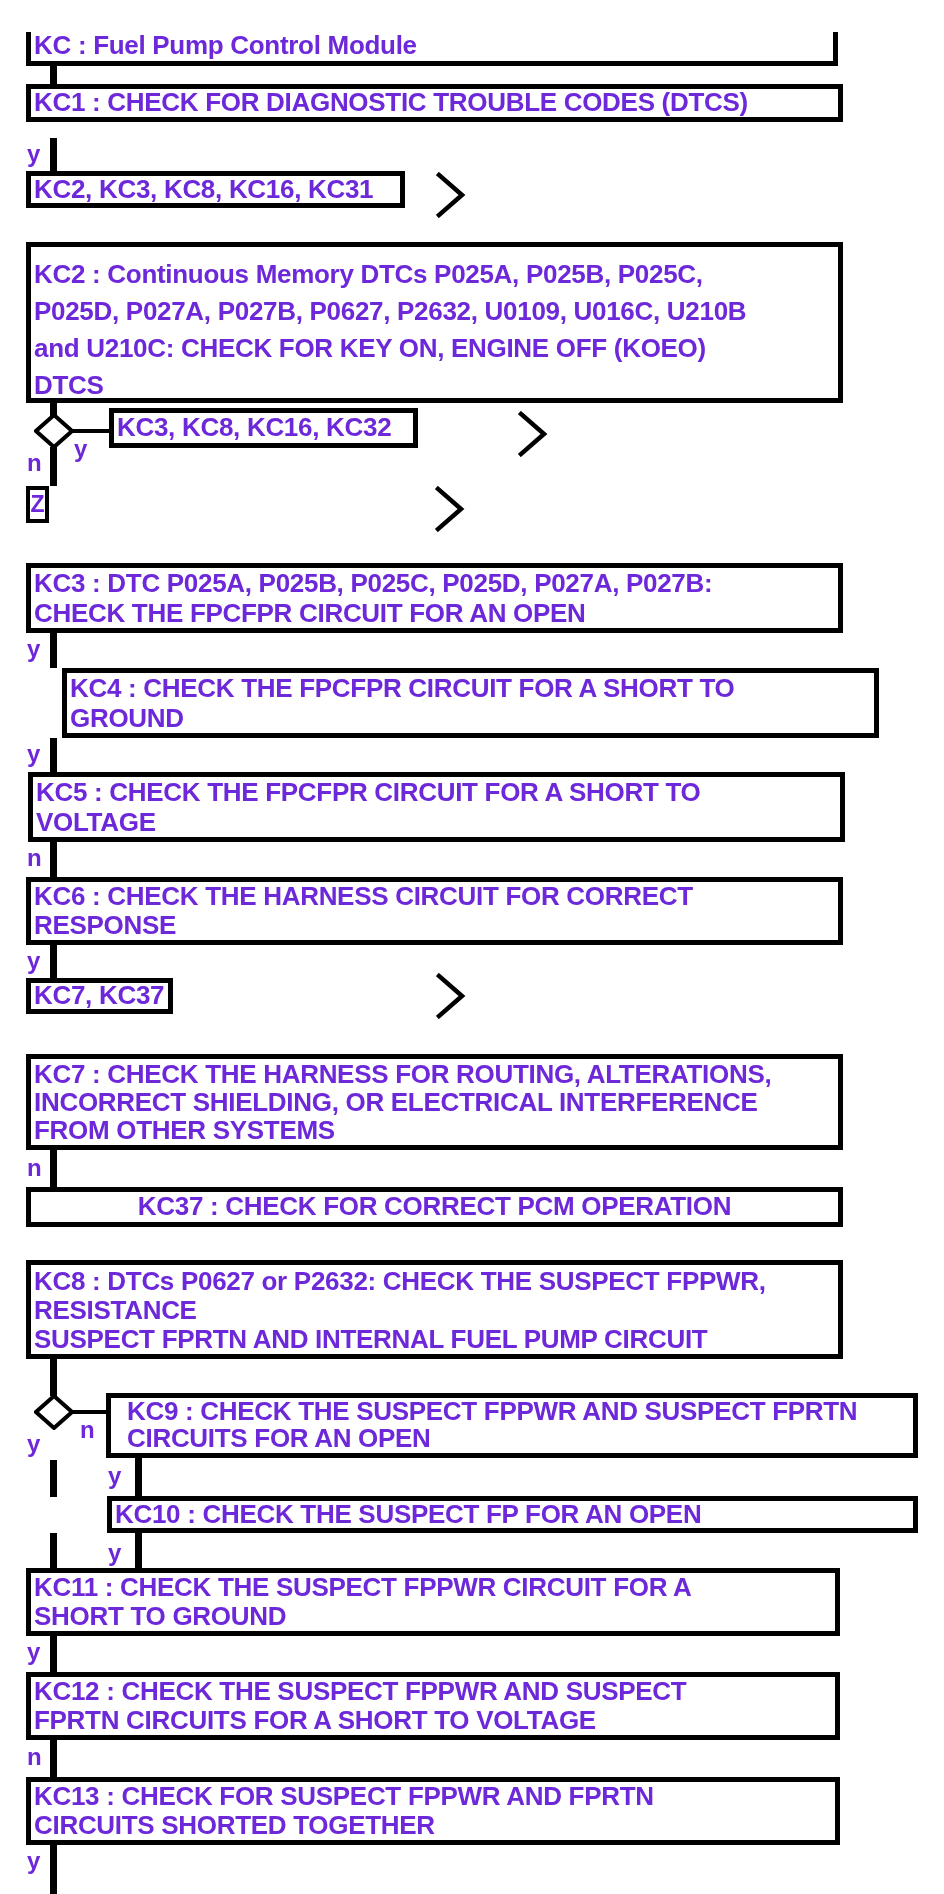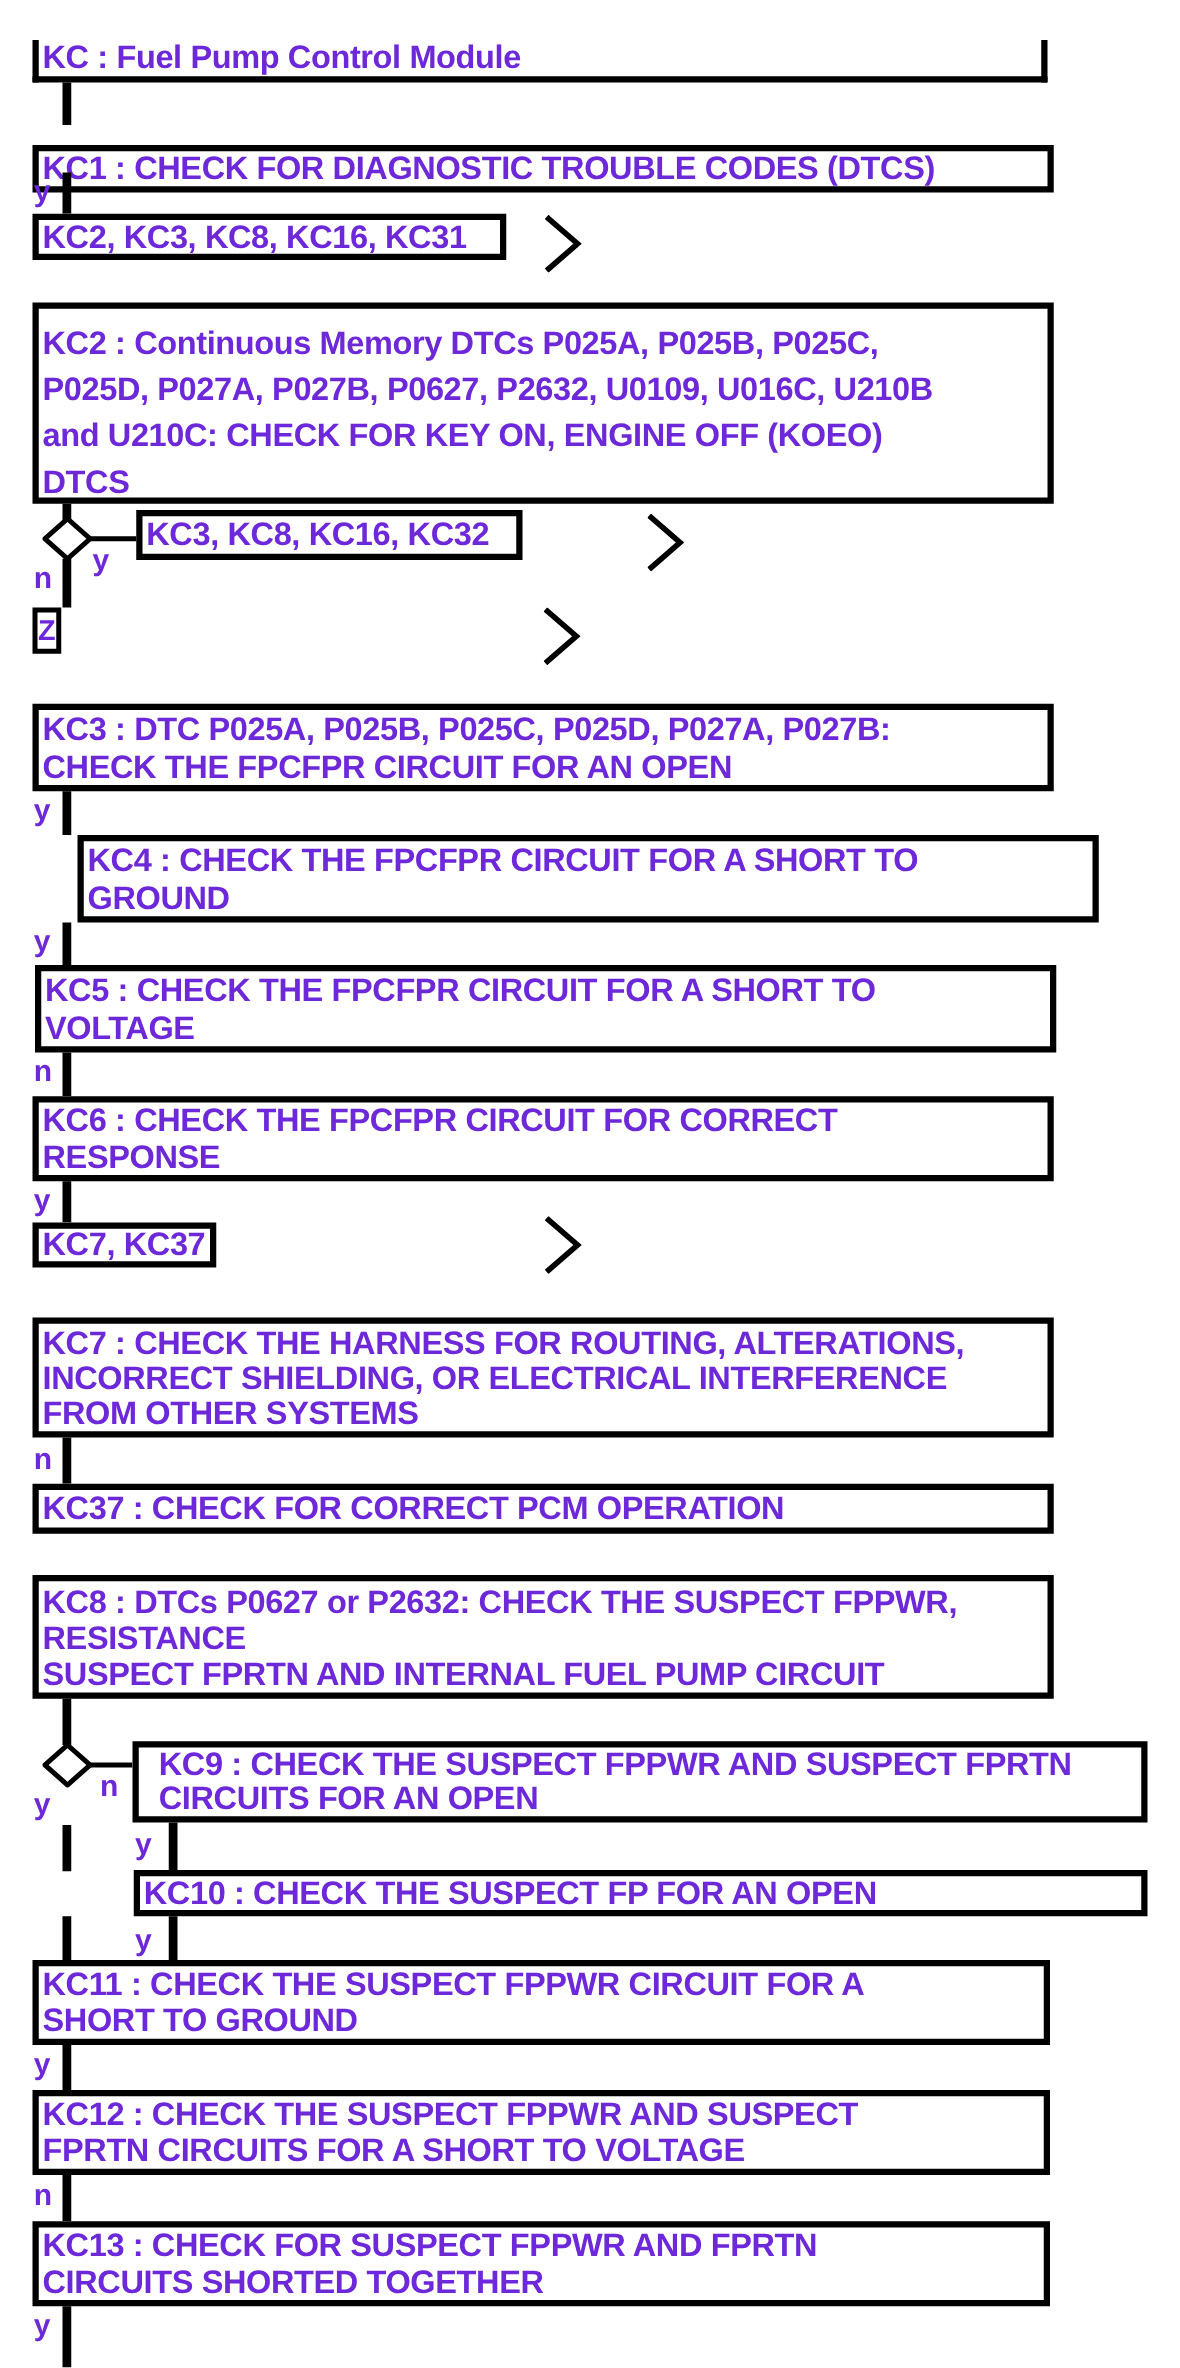--- a/index.html
+++ b/index.html
@@ -24,21 +24,21 @@
 </style>
 </head>
 <body>
 
 <div class="stage">
 
   <div class="box" style="left:26px;top:32px;width:812px;height:34px;border-top:0;line-height:27px;">KC : Fuel Pump Control Module</div>
 
   <div class="vl" style="left:50px;top:66px;height:34px;"></div>
 
-  <div class="box" style="left:26px;top:116px;width:817px;height:38px;line-height:27px;">KC1 : CHECK FOR DIAGNOSTIC TROUBLE CODES (DTCS)</div>
+  <div class="box" style="left:26px;top:84px;width:817px;height:38px;line-height:27px;">KC1 : CHECK FOR DIAGNOSTIC TROUBLE CODES (DTCS)</div>
 
   <div class="lbl" style="left:27px;top:142px;">y</div>
   <div class="vl" style="left:50px;top:138px;height:33px;"></div>
 
   <div class="box" style="left:26px;top:171px;width:379px;height:37px;line-height:26px;">KC2, KC3, KC8, KC16, KC31</div>
 
   <svg class="ico" style="left:436px;top:172px;" width="30" height="46" viewBox="0 0 30 46">
     <polyline points="3,3 26,23 3,43" fill="none" stroke="#000" stroke-width="4.5" stroke-linecap="square"></polyline>
   </svg>
 
@@ -87,41 +87,41 @@
   <div class="vl" style="left:50px;top:738px;height:34px;"></div>
 
   <div class="box" style="left:28px;top:772px;width:817px;height:70px;line-height:30px;">
     <span class="line">KC5 : CHECK THE FPCFPR CIRCUIT FOR A SHORT TO</span>
     <span class="line">VOLTAGE</span>
   </div>
   <div class="lbl" style="left:27px;top:846px;">n</div>
   <div class="vl" style="left:50px;top:842px;height:35px;"></div>
 
   <div class="box" style="left:26px;top:877px;width:817px;height:68px;line-height:29px;">
-    <span class="line">KC6 : CHECK THE FPCFPR CIRCUIT FOR CORRECT</span>
+    <span class="line">KC6 : CHECK THE HARNESS CIRCUIT FOR CORRECT</span>
     <span class="line">RESPONSE</span>
   </div>
   <div class="lbl" style="left:27px;top:949px;">y</div>
   <div class="vl" style="left:50px;top:945px;height:33px;"></div>
 
   <div class="box" style="left:26px;top:978px;width:147px;height:36px;line-height:25px;">KC7, KC37</div>
 
   <svg class="ico" style="left:436px;top:973px;" width="30" height="46" viewBox="0 0 30 46">
     <polyline points="3,3 26,23 3,43" fill="none" stroke="#000" stroke-width="4.5" stroke-linecap="square"></polyline>
   </svg>
 
   <div class="box" style="left:26px;top:1054px;width:817px;height:96px;line-height:28px;padding-top:1px;">
     <span class="line">KC7 : CHECK THE HARNESS FOR ROUTING, ALTERATIONS,</span>
     <span class="line">INCORRECT SHIELDING, OR ELECTRICAL INTERFERENCE</span>
     <span class="line">FROM OTHER SYSTEMS</span>
   </div>
   <div class="lbl" style="left:27px;top:1156px;">n</div>
   <div class="vl" style="left:50px;top:1150px;height:37px;"></div>
 
-  <div class="box" style="left:26px;top:1187px;width:817px;height:40px;line-height:29px;">KC37 : CHECK FOR CORRECT PCM OPERATION</div>
+  <div class="box" style="left:26px;top:1187px;width:817px;height:40px;line-height:29px;text-align:center;">KC37 : CHECK FOR CORRECT PCM OPERATION</div>
 
   <div class="box" style="left:26px;top:1260px;width:817px;height:99px;line-height:29px;padding-top:2px;">
     <span class="line">KC8 : DTCs P0627 or P2632: CHECK THE SUSPECT FPPWR,</span>
     <span class="line">RESISTANCE</span>
     <span class="line">SUSPECT FPRTN AND INTERNAL FUEL PUMP CIRCUIT</span>
   </div>
 
   <div class="vl" style="left:50px;top:1359px;height:37px;"></div>
 
   <svg class="ico" style="left:34px;top:1394px;" width="40" height="36" viewBox="0 0 40 36">

